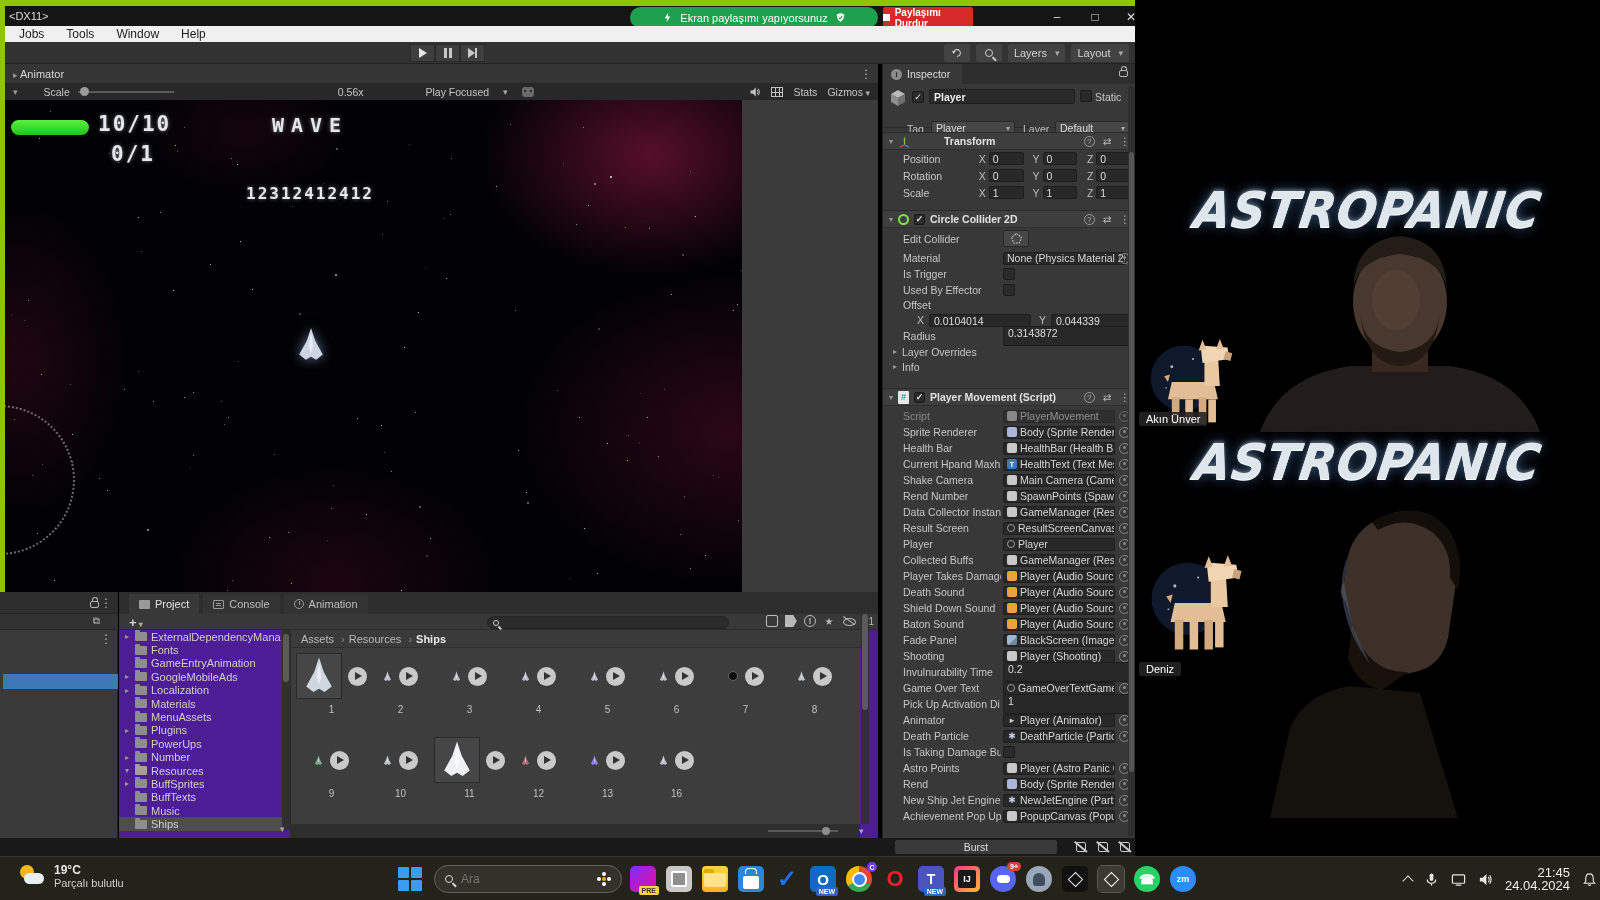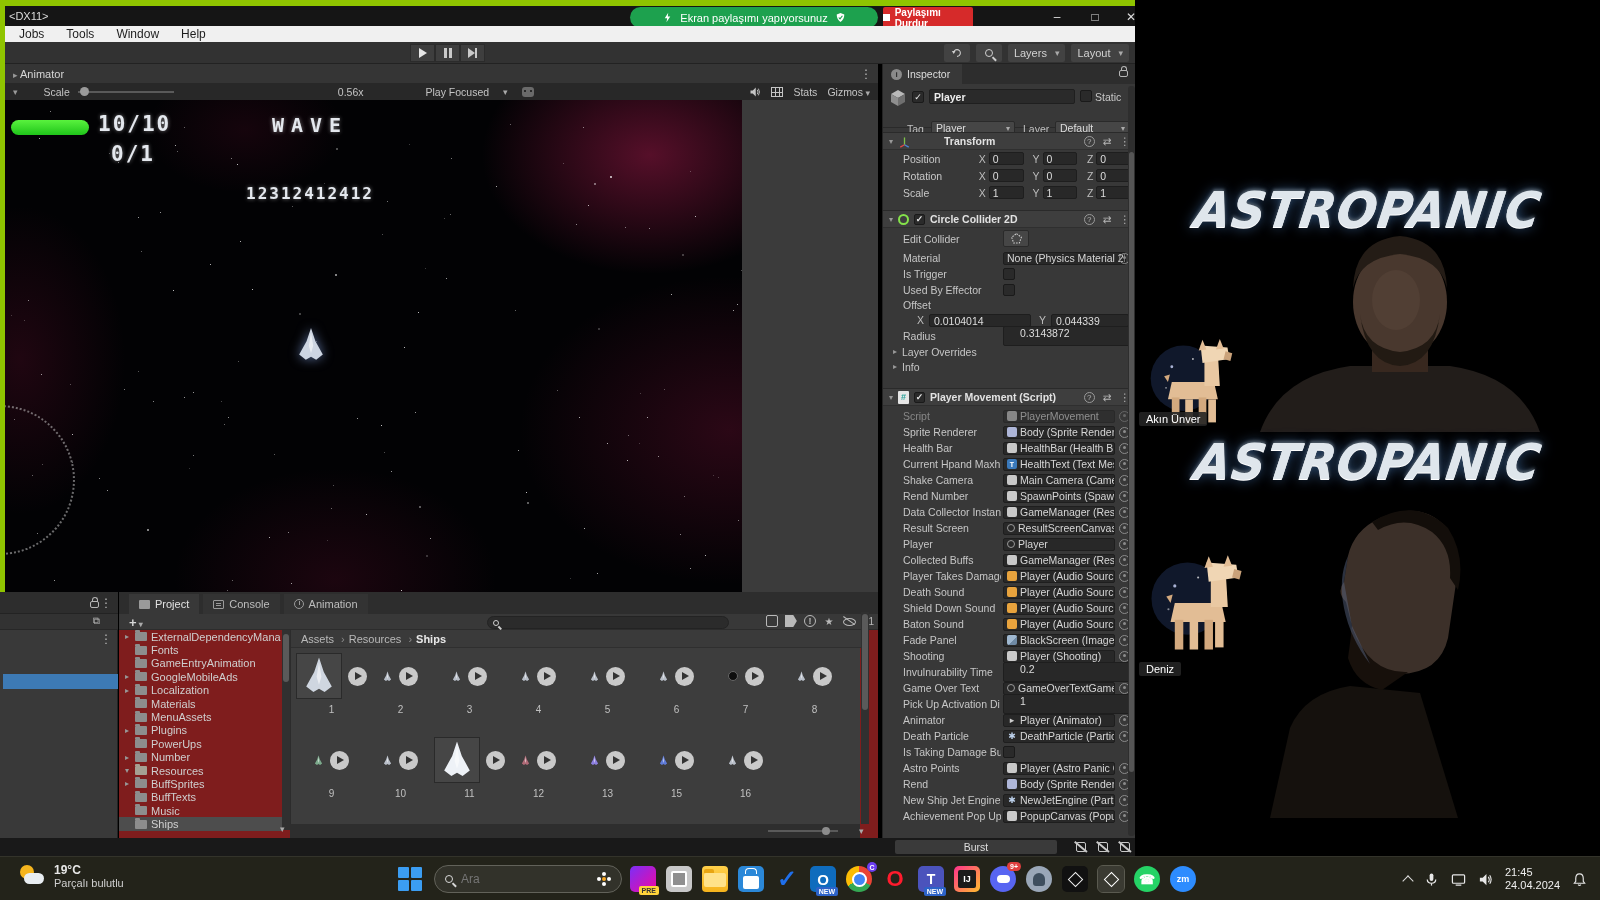--- a/index.html
+++ b/index.html
@@ -124,32 +124,32 @@
   .picker::after{content:"";position:absolute;left:2.5px;top:2.5px;width:3px;height:3px;border-radius:50%;background:#8b8b8b}
   .refico{width:10px;height:10px;border-radius:2px;background:#9a9a9a;flex:0 0 auto;display:flex;align-items:center;justify-content:center;font-size:7px;color:#fff}
   .refico.ic-script{background:#c9c9c9}
   .refico.ic-sprite{background:#aeb6d8}
   .refico.ic-text{background:#3a79bb}.refico.ic-text::before{content:"T";font-weight:bold}
   .refico.ic-audio{background:#e8a33d}
   .refico.ic-image{background:linear-gradient(135deg,#9fb8d0 55%,#6f8aa5 55%)}
   .refico.ic-go{background:none;border:1.5px solid #9a9a9a;border-radius:50%;width:8px;height:8px}
   .refico.ic-anim{background:none}.refico.ic-anim::before{content:"▸";color:#cfcfcf;font-size:9px}
   .refico.ic-particle{background:none}.refico.ic-particle::before{content:"✱";color:#bcd0ea;font-size:9px}
-  .plainfield{position:absolute;left:120px;width:127px;height:20px;background:#282828;border:1px solid #1e1e1e;border-radius:2px;color:#ddd;padding:0 16px;display:none}
+  .plainfield{position:absolute;left:120px;width:127px;height:20px;background:#282828;border:1px solid #1e1e1e;border-radius:2px;color:#ddd;padding:0 4px;display:none}
   .prop-row .cbx{display:none;position:absolute;left:120px;width:12px;height:12px;background:#2a2a2a;border:1px solid #1a1a1a;border-radius:2px}
   .prop-row.plain .plainfield{display:block}
   .prop-row.checkbox .cbx{display:block}
   .prop-row.disabled{opacity:.55}
   .foldrow{padding-left:10px;height:15px;display:flex;align-items:center;color:#c6c6c6}
   .foldrow::before{content:"▸";font-size:8px;color:#999;margin-right:5px}
   .insp-scroll{left:245px;top:22px;width:7px;height:750px;background:#2e2e2e;border-radius:3px}
   .insp-scroll i{position:absolute;left:1px;top:66px;width:5px;height:620px;background:#555;border-radius:3px}
 
   
-  .project{left:119px;top:592px;width:759px;height:246px;background:#7f1d1d;font-size:11px}
+  .project{left:119px;top:592px;width:759px;height:246px;background:#4c1d95;font-size:11px}
   .proj-tabbar{left:0;top:0;width:759px;height:22px;background:#2d2d2d;display:flex;align-items:flex-end}
   .ptab{height:20px;display:flex;align-items:center;gap:5px;padding:0 10px;color:#bdbdbd;background:#333}
   .ptab.active{background:#383838;color:#e2e2e2}
   .ptab .ticon{width:11px;height:9px;background:#9a9a9a;border-radius:1px;position:relative}
   .ptab.tab-console .ticon{background:none;border:1px solid #9a9a9a}
   .ptab.tab-console .ticon::before{content:"";position:absolute;left:2px;top:2px;width:5px;height:1px;background:#9a9a9a;box-shadow:0 2px #9a9a9a}
   .ptab.tab-animation .ticon{background:none;border:1px solid #9a9a9a;border-radius:50%;width:10px;height:10px}
   .ptab.tab-animation .ticon::before{content:"";position:absolute;left:4px;top:1px;width:1px;height:4px;background:#9a9a9a}
   .proj-toolbar{left:0;top:22px;width:759px;height:16px;background:#383838;border-bottom:1px solid #2c2c2c}
   .plus{position:absolute;left:10px;top:1px;color:#d5d5d5;font-size:13px;font-weight:bold}
@@ -257,21 +257,21 @@
   .app-discord{background:#5865F2;border-radius:50%}.app-discord::after{content:"";width:13px;height:8px;background:#fff;border-radius:4px}
   .app-postgres{background:#9aa7b8;border-radius:50%}.app-postgres::after{content:"";width:12px;height:13px;background:#3e4e5e;border-radius:6px 6px 3px 3px}
   .app-unityhub{background:#111}.app-unityhub::after{content:"";width:9px;height:9px;border:1.6px solid #eee;transform:rotate(45deg)}
   .app-unity{background:#2f2f2f}.app-unity::after{content:"";width:9px;height:9px;border:1.6px solid #fff;transform:rotate(45deg)}
   .app.active{outline:1px solid #5a5a50;background:#3a3a32}
   .app-whatsapp{background:#25D366;border-radius:50%}.app-whatsapp .appglyph{font-size:13px}
   .app-zoom{background:#2D8CFF;border-radius:50%}.app-zoom .appglyph{font-size:9px}
   .tray{left:1404px;top:0;height:44px;display:flex;align-items:center;gap:12px;color:#e8e8e8}
   .chev{width:8px;height:8px;border-left:1.8px solid #ddd;border-top:1.8px solid #ddd;transform:rotate(45deg);margin-top:4px}
   .tray svg{width:15px;height:15px;color:#e8e8e8}
-  .clock{text-align:left;font-size:11px;line-height:13px;color:#efefef}
+  .clock{text-align:right;font-size:13px;line-height:13px;color:#efefef}
 
   
   .overlay{left:1135px;top:0;width:465px;height:856px;background:#000;overflow:hidden}
   .logo{position:absolute;width:450px;text-align:center;font-family:"DejaVu Sans",sans-serif;font-weight:bold;font-style:italic;font-size:47px;letter-spacing:1px;transform:skewX(-8deg) scaleY(1.05);color:#dfe6ec;text-shadow:0 1px 0 #fff,0 -2px 3px #4e5a66,0 0 12px rgba(100,170,255,.5)}
   .namechip{position:absolute;background:rgba(35,35,35,.9);color:#fff;font-size:11px;padding:1px 7px;border-radius:2px}
   .mascot{position:absolute;width:96px;height:96px}
 
   .noselect{user-select:none}
 </style>
 </head>
@@ -1229,31 +1229,20 @@
             <div class="thumbwrap">
               <span class="thumb">
                   <svg viewBox="0 0 40 46">
                     <use href="#sym-ship"></use>
                   </svg>
                 </span>
               <span class="playbtn"></span>
             </div>
             <span class="cellnum">13</span>
           </div>
-            <div class="cell sm blue">
-            <div class="thumbwrap">
-              <span class="thumb">
-                  <svg viewBox="0 0 40 46">
-                    <use href="#sym-ship"></use>
-                  </svg>
-                </span>
-              <span class="playbtn"></span>
-            </div>
-            <span class="cellnum">15</span>
-          </div>
             <div class="cell sm">
             <div class="thumbwrap">
               <span class="thumb">
                   <svg viewBox="0 0 40 46">
                     <use href="#sym-ship"></use>
                   </svg>
                 </span>
               <span class="playbtn"></span>
             </div>
             <span class="cellnum">16</span>

